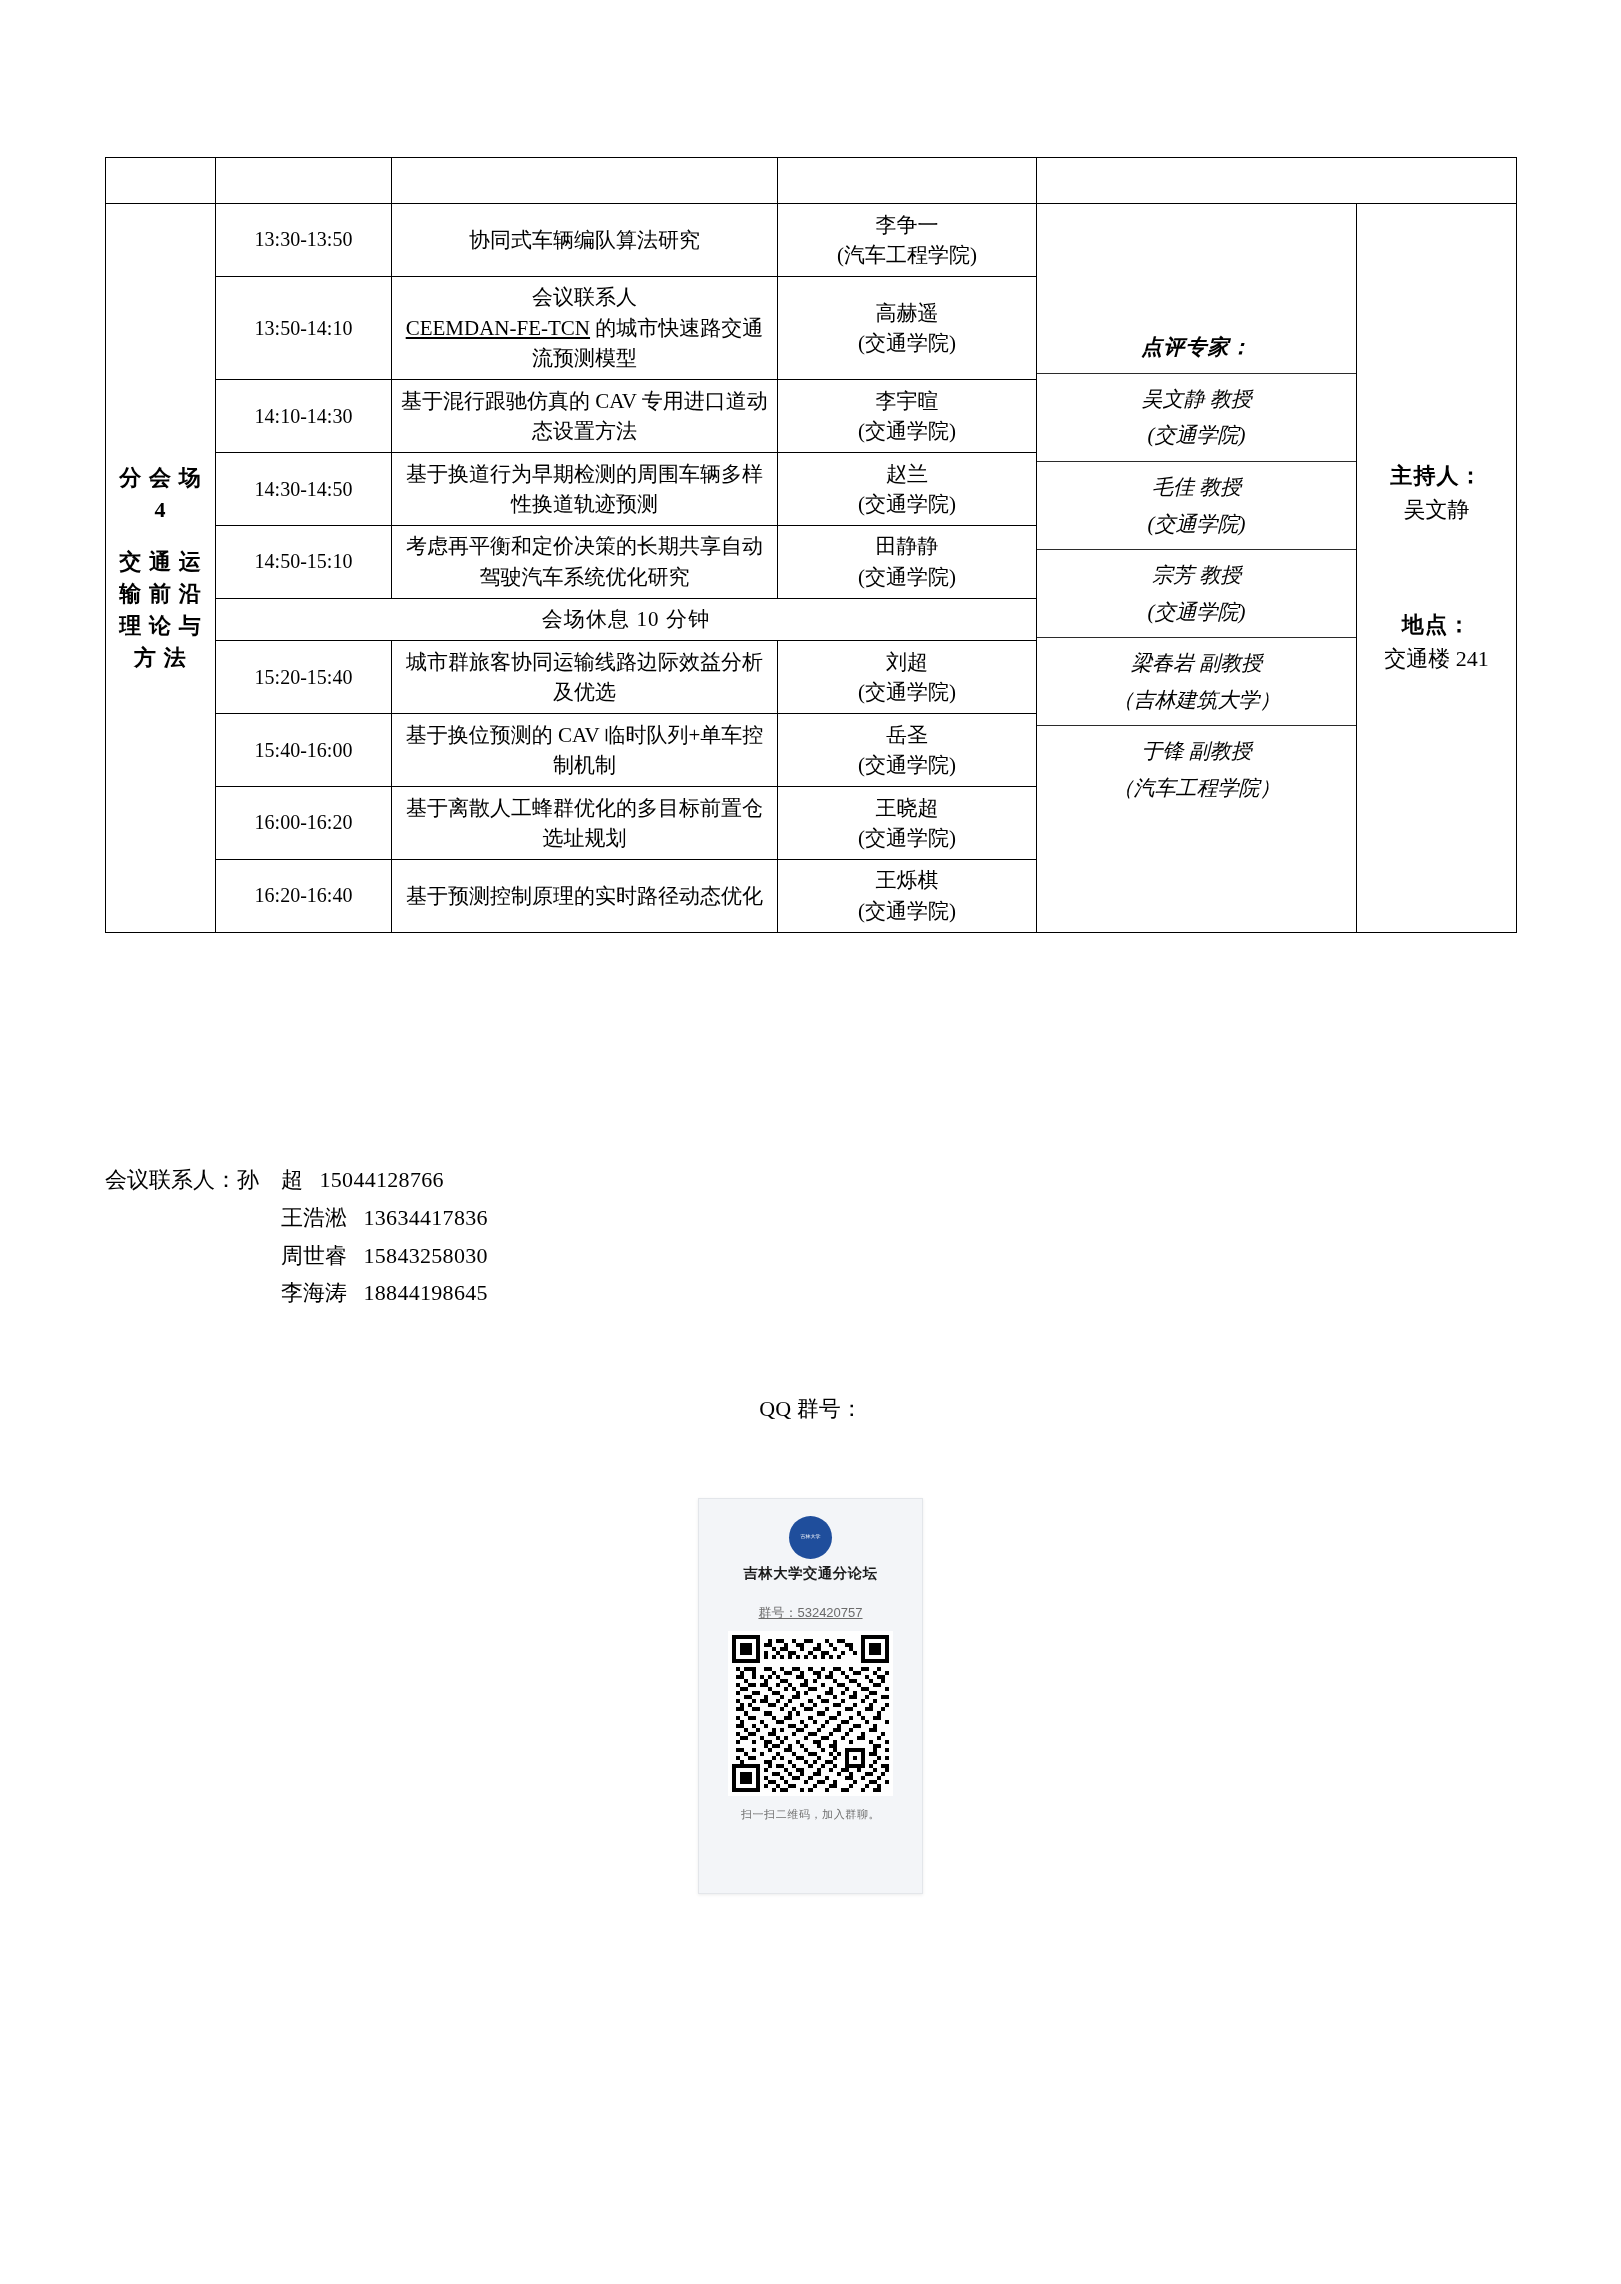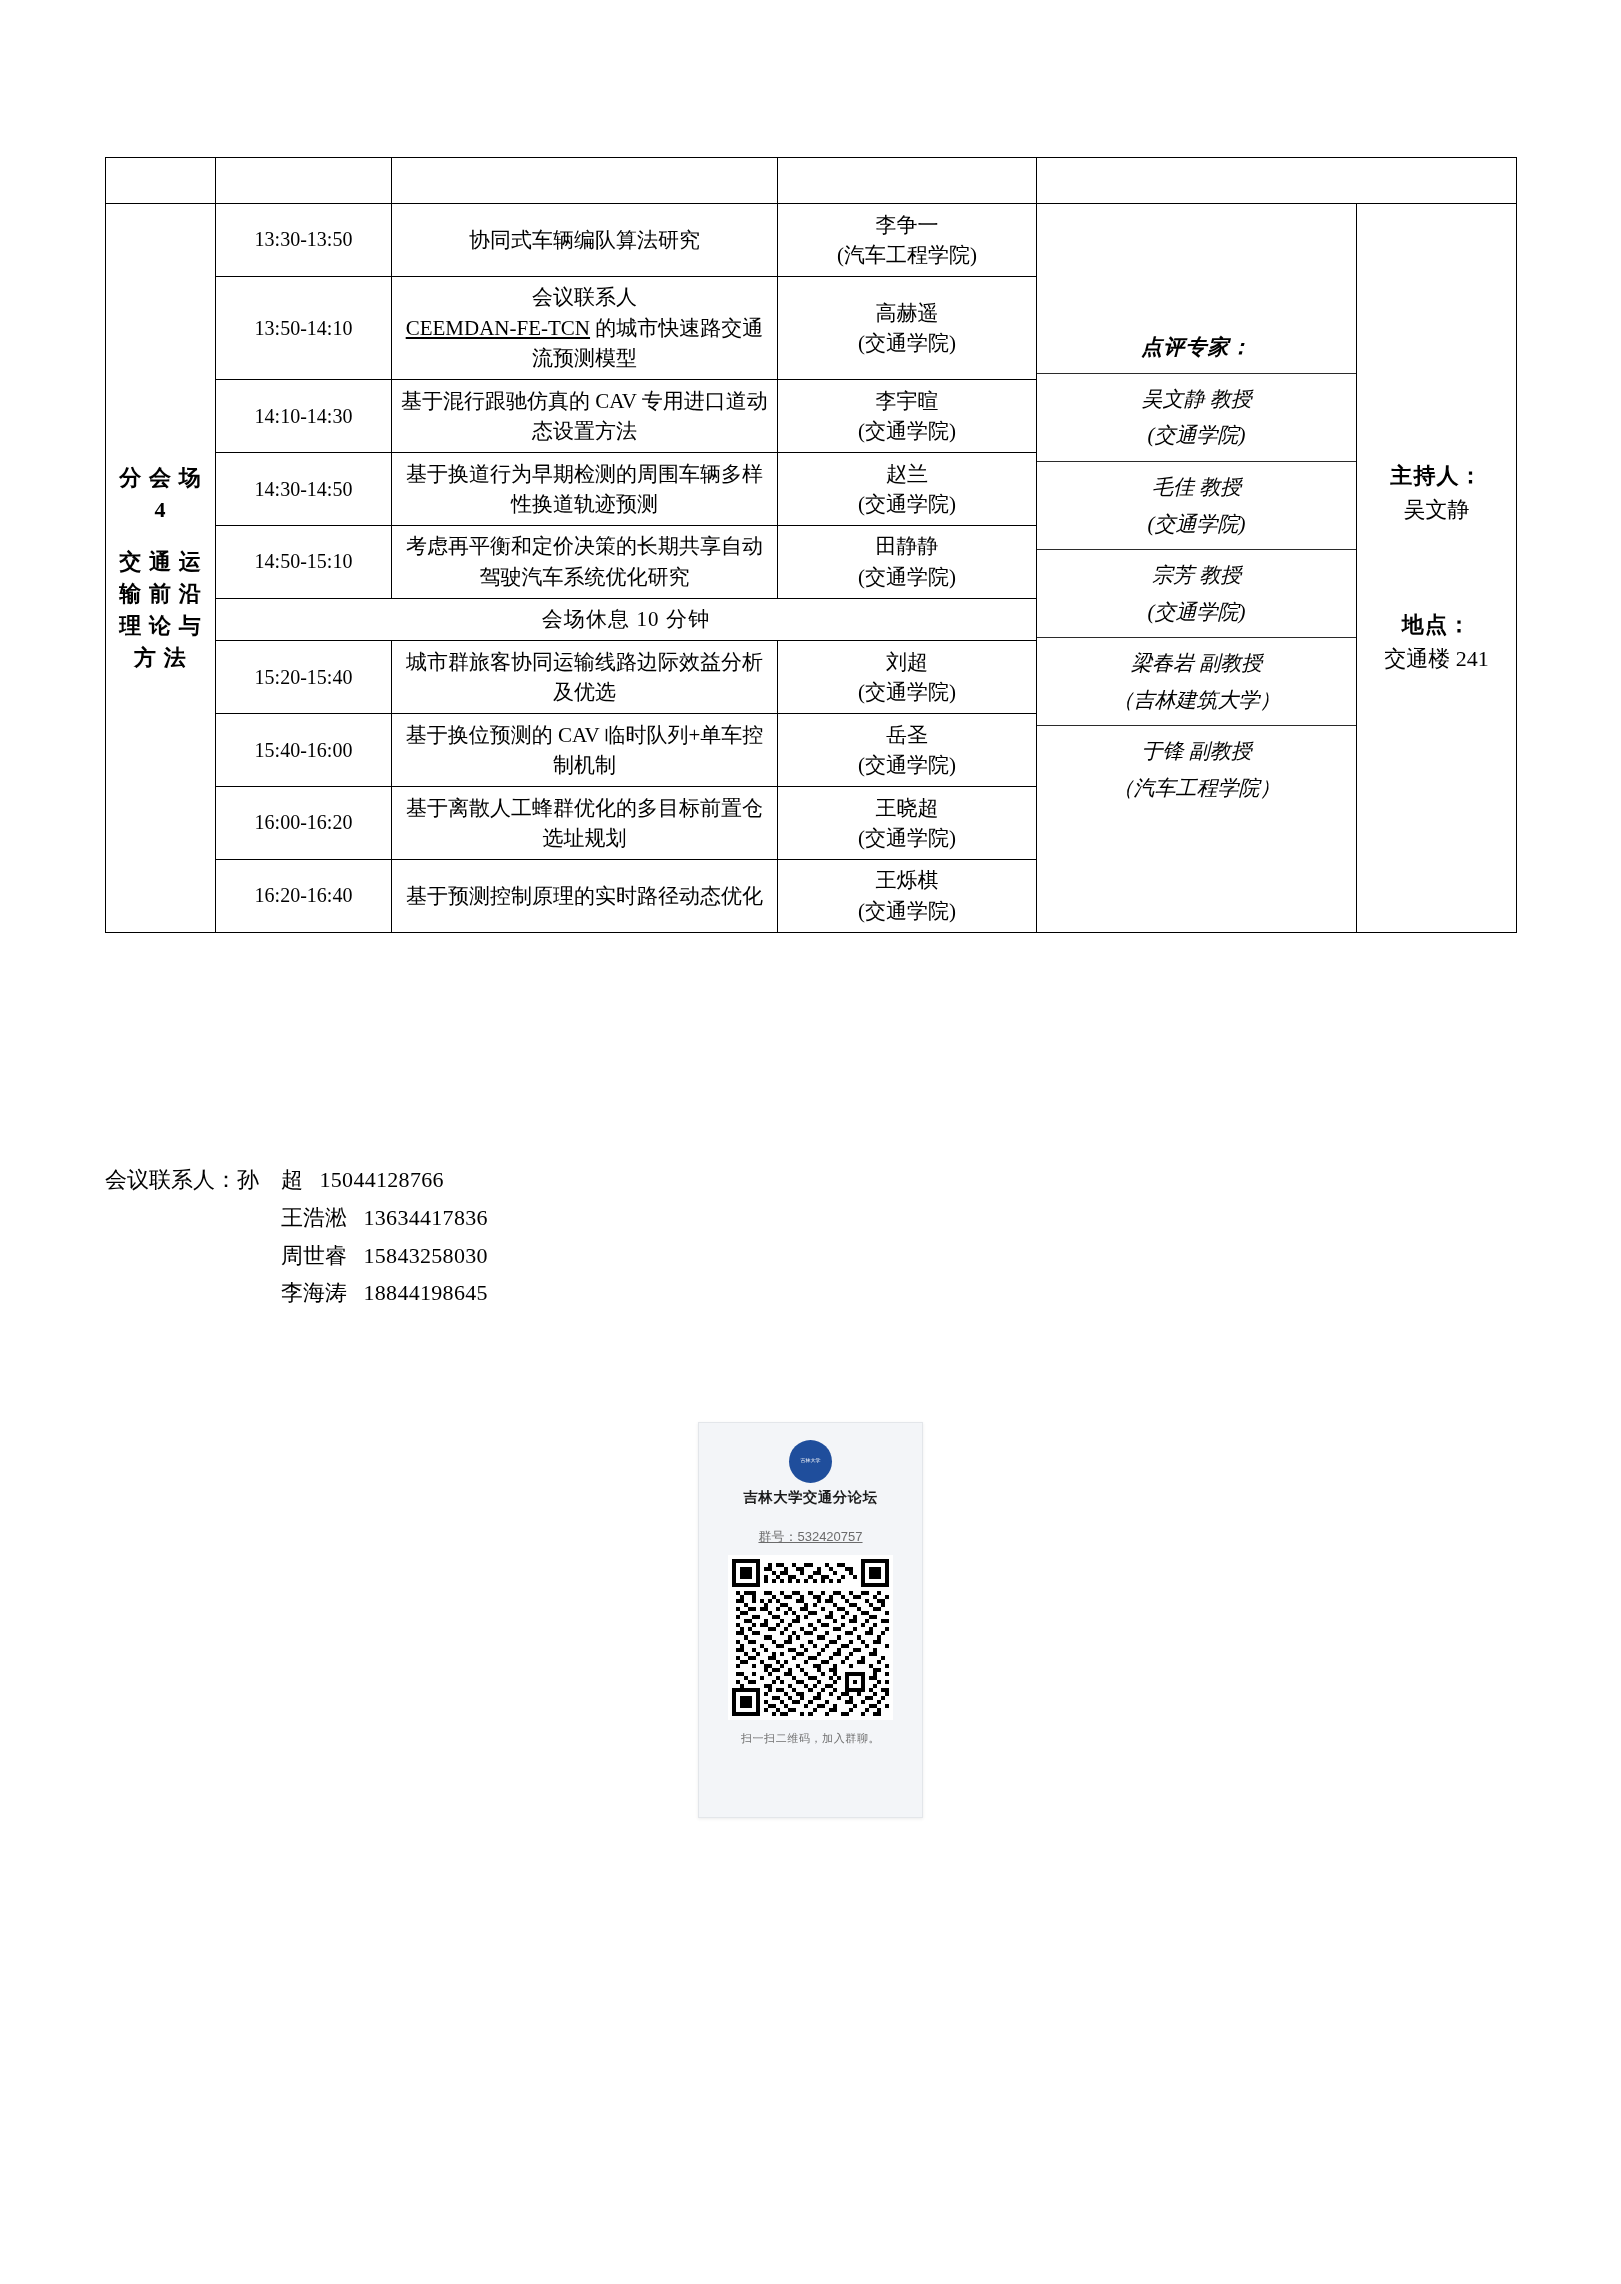--- a/index.html
+++ b/index.html
@@ -127,21 +127,21 @@
     width: 1412px;
     text-align: center;
     font-size: 22px;
     line-height: 1.7;
   }
 
   
   .qr-card {
     position: absolute;
     left: 698px;
-    top: 1422px;
+    top: 1498px;
     width: 223px;
     height: 394px;
     background: #f3f5f8;
     border: 0.6px solid #e3e6ea;
     box-shadow: 0 1.1px 3.3px rgba(0,0,0,0.08);
     text-align: center;
     overflow: hidden;
   }
   .qr-logo {
     margin: 16.5px auto 5.5px auto;
@@ -358,20 +358,21 @@
   </div>
 
   <div class="contacts">
     <div class="row"><span>会议联系人：</span><span>孙　超</span>&nbsp;&nbsp;&nbsp;<span class="num">15044128766</span></div>
     <div class="row contacts-indent"><span>王浩淞</span>&nbsp;&nbsp;&nbsp;<span class="num">13634417836</span></div>
     <div class="row contacts-indent"><span>周世睿</span>&nbsp;&nbsp;&nbsp;<span class="num">15843258030</span></div>
     <div class="row contacts-indent"><span>李海涛</span>&nbsp;&nbsp;&nbsp;<span class="num">18844198645</span></div>
   </div>
 
   <div class="footer-note">
+    <div>QQ 群号：</div>
   </div>
 
   <div class="qr-card">
     <div class="qr-logo">
       <span>吉林大学</span>
     </div>
     <div class="qr-title">吉林大学交通分论坛</div>
     <div class="qr-subtitle">群号：532420757</div>
     <div class="qr-code-box">
       <svg width="165" height="165" viewBox="0 0 41 41" shape-rendering="crispEdges">

